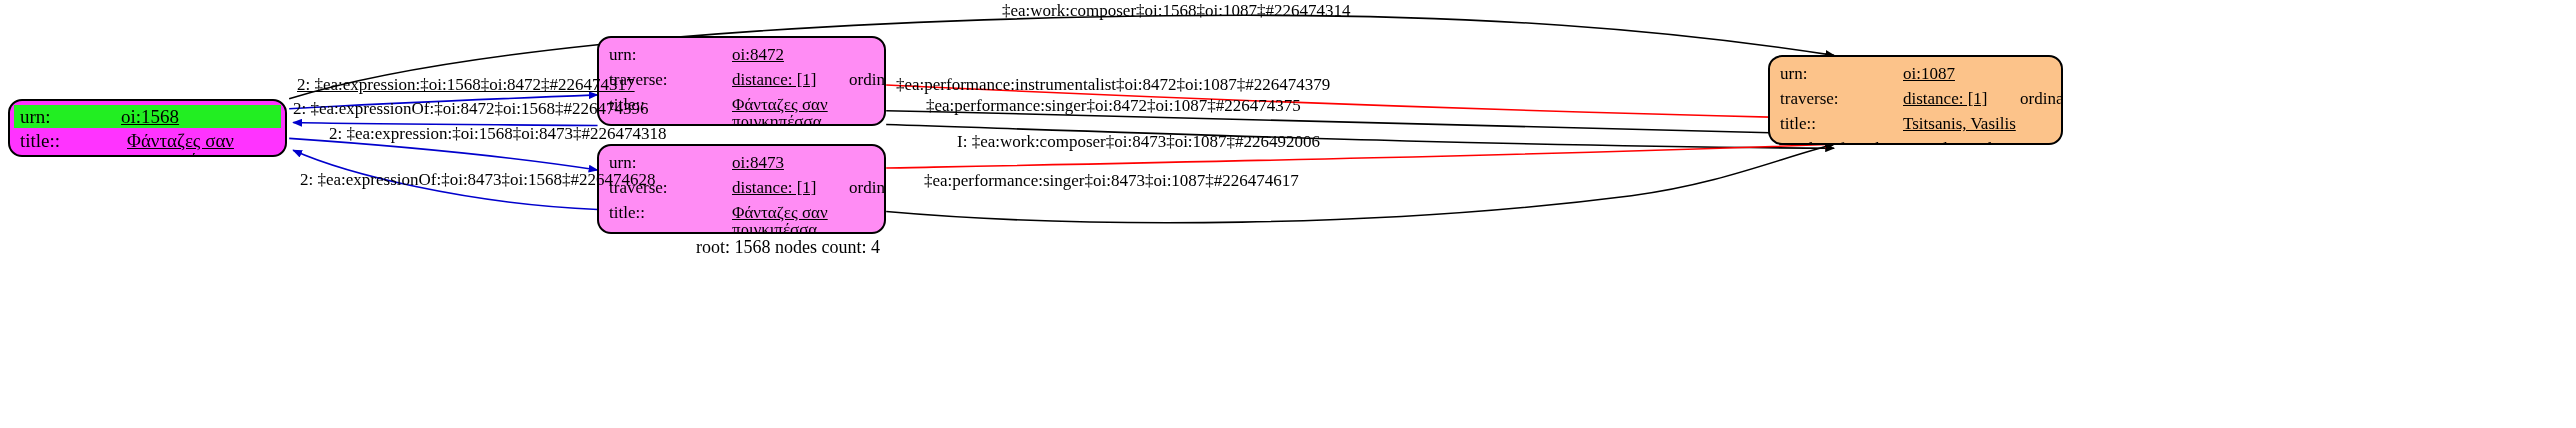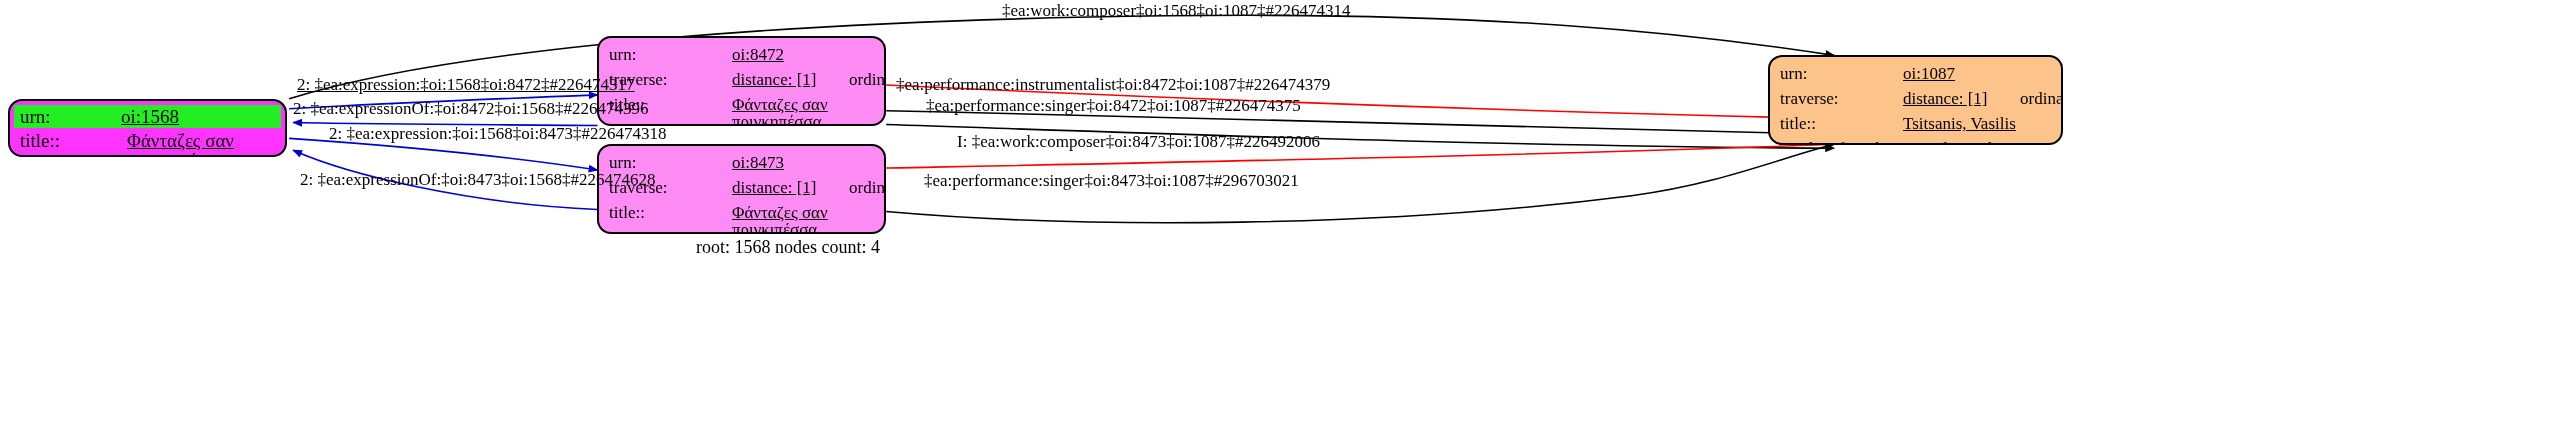--- a/index.html
+++ b/index.html
@@ -164,18 +164,18 @@
 
   <div class="elabel" style="left:300px;top:171px;">2: ‡ea:expressionOf:‡oi:8473‡oi:1568‡#226474628</div>
 
 
   <div class="elabel" style="left:896px;top:76px;">‡ea:performance:instrumentalist‡oi:8472‡oi:1087‡#226474379</div>
 
   <div class="elabel" style="left:926px;top:97px;">‡ea:performance:singer‡oi:8472‡oi:1087‡#226474375</div>
 
   <div class="elabel" style="left:957px;top:133px;">I: ‡ea:work:composer‡oi:8473‡oi:1087‡#226492006</div>
 
-  <div class="elabel" style="left:924px;top:172px;">‡ea:performance:singer‡oi:8473‡oi:1087‡#296703021</div>
+  <div class="elabel" style="left:924px;top:172px;">‡ea:performance:singer‡oi:8473‡oi:1087‡#226474617</div>
 
   <div class="caption" style="left:696px;top:237px;">root: 1568 nodes count: 4</div>
 
 </div>
 
 
 </body></html>

